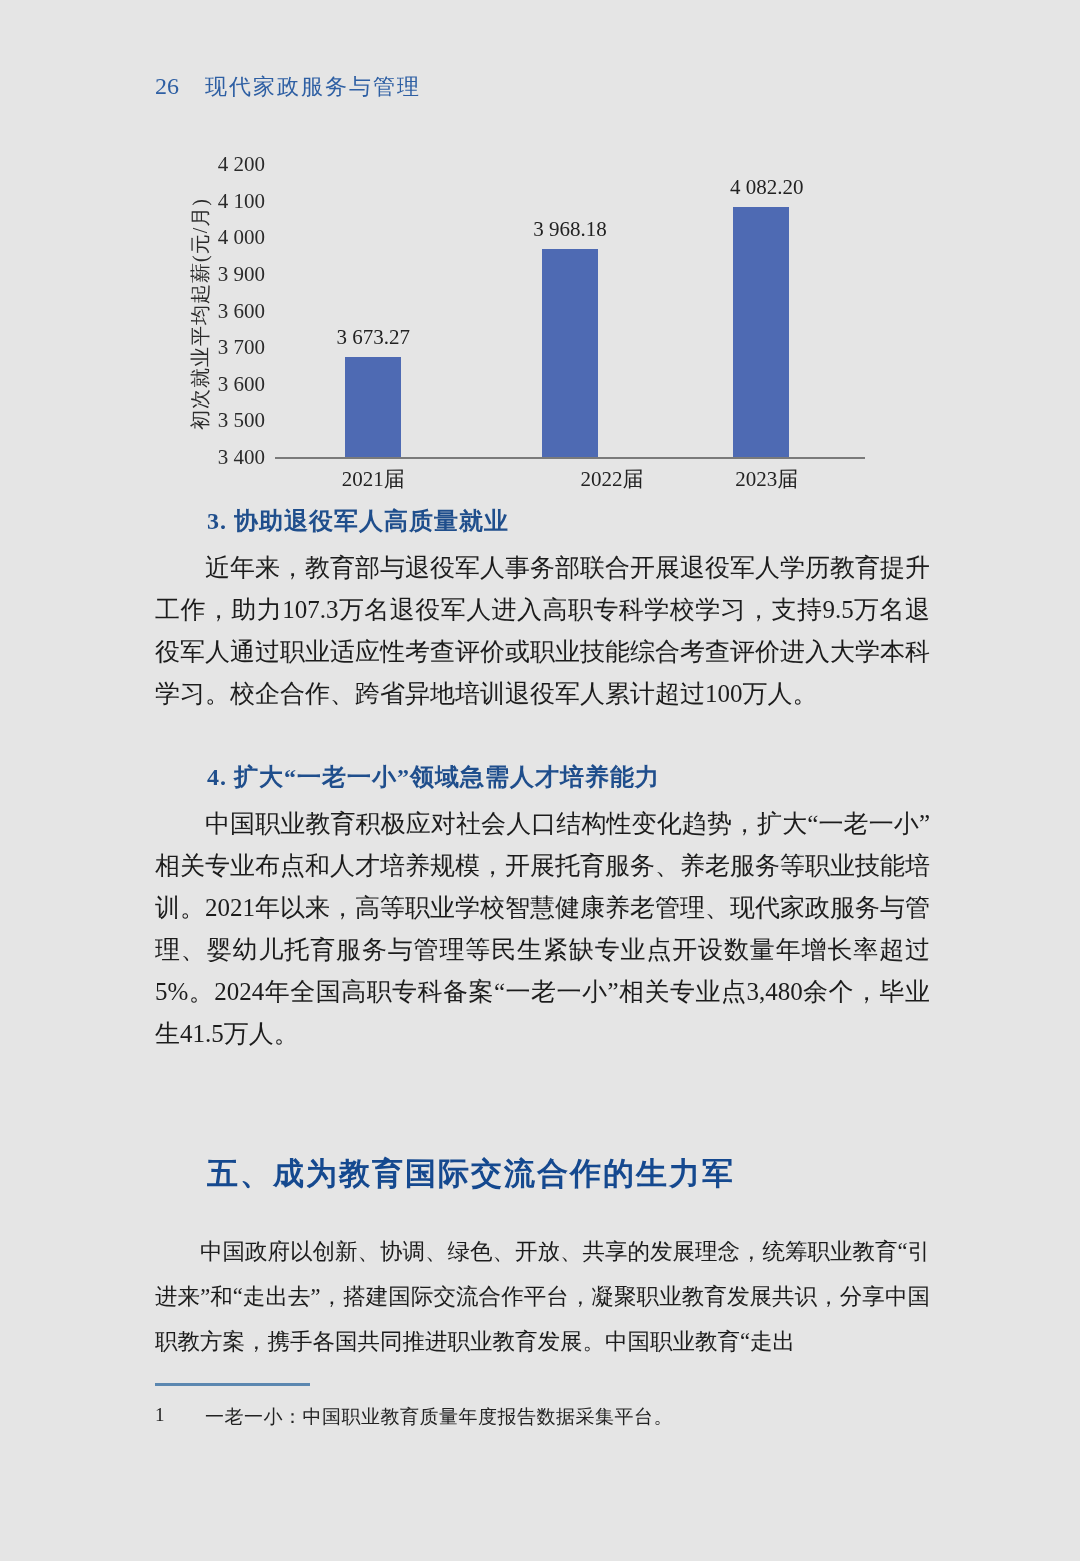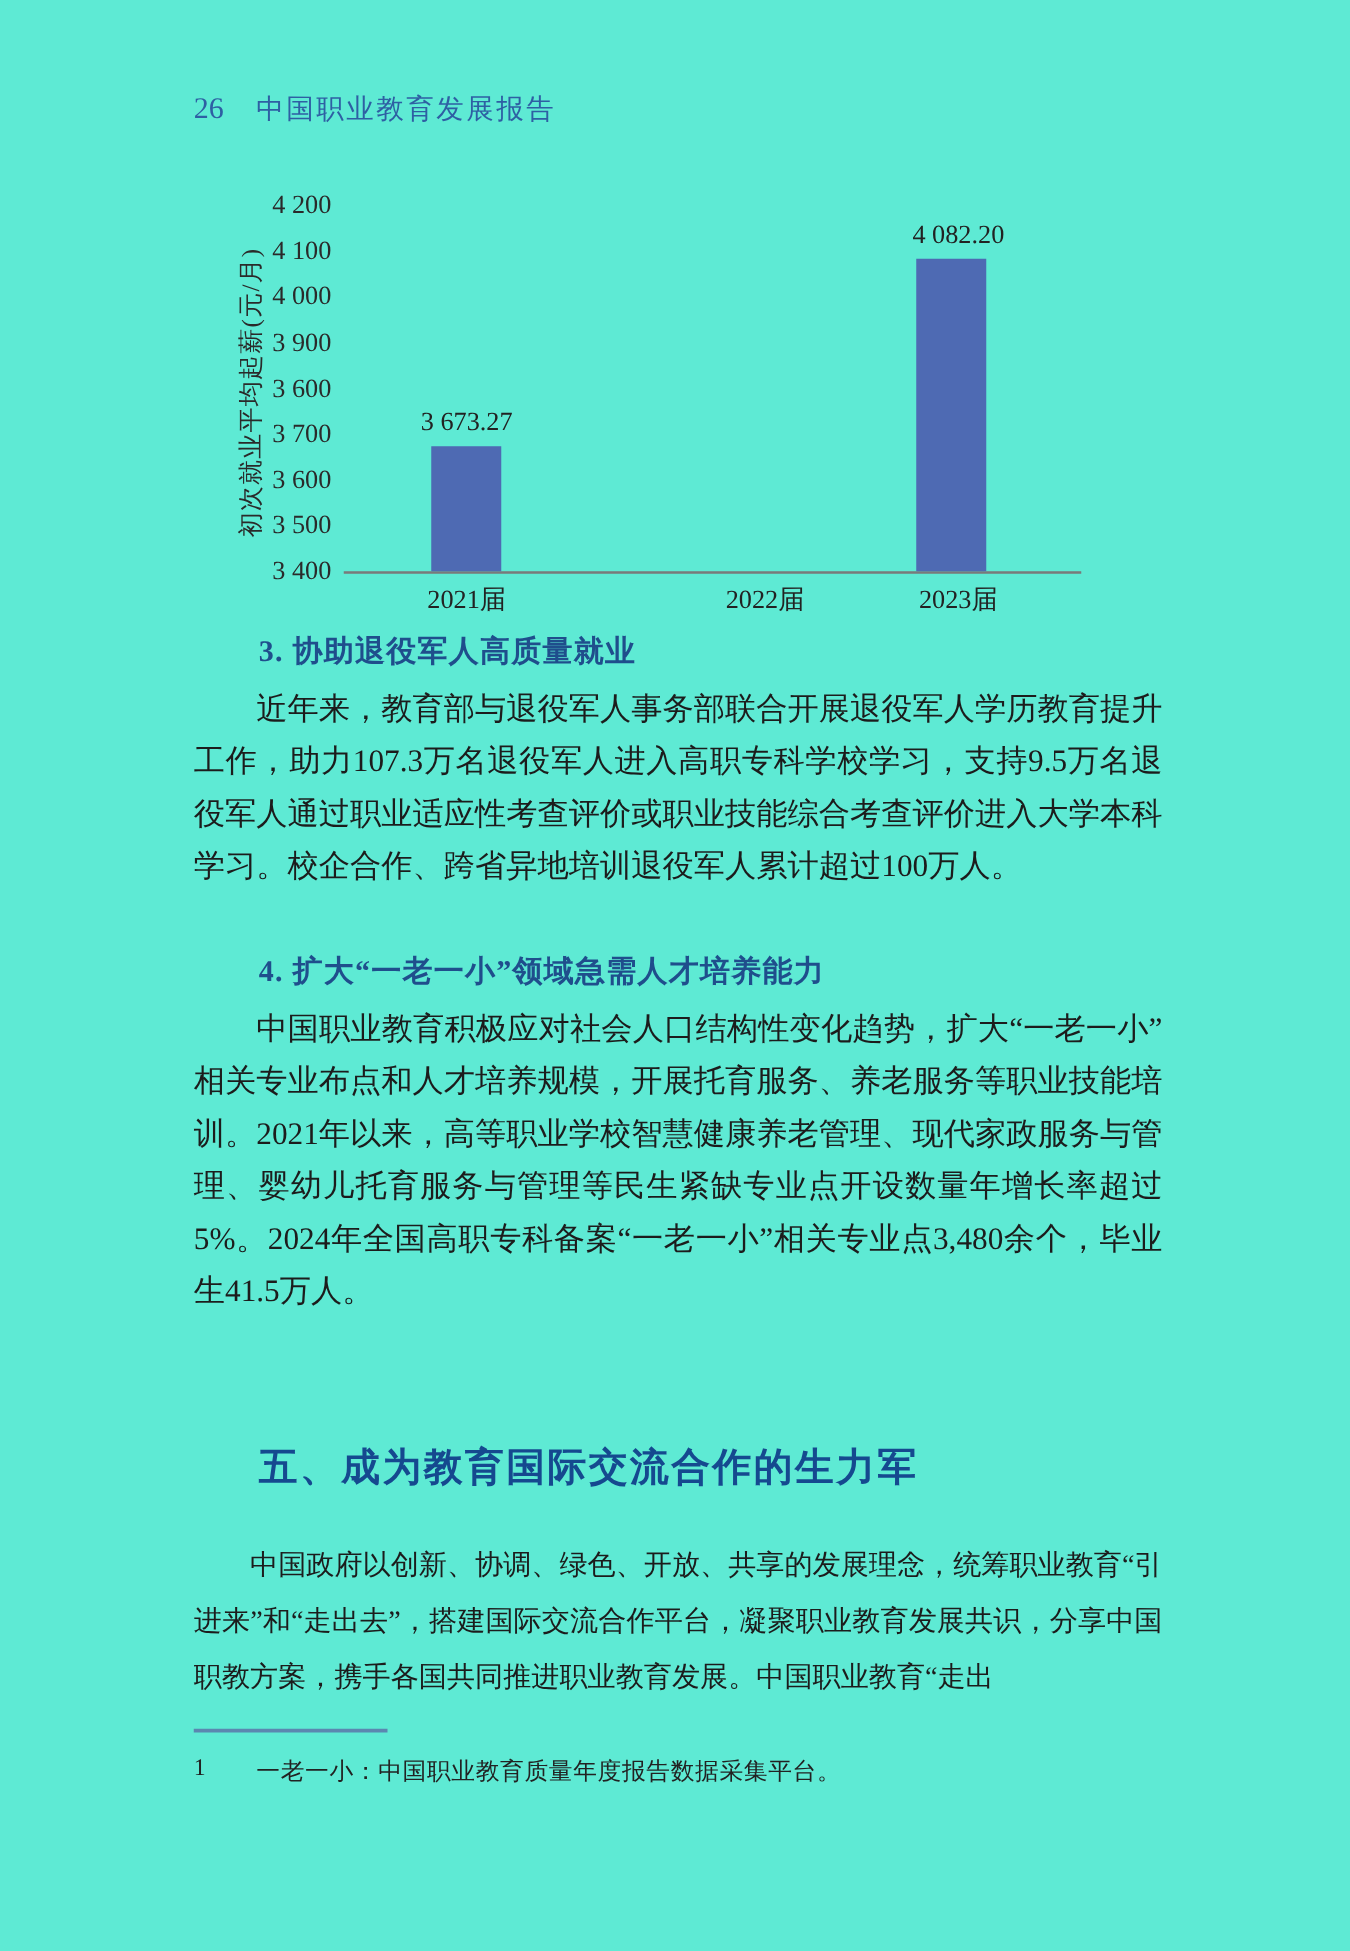--- a/index.html
+++ b/index.html
@@ -1,19 +1,19 @@
 <!DOCTYPE html>
 <html lang="zh"><head>
 <meta charset="utf-8">
 <style>
   html,body{margin:0;padding:0;background:#ffffff;}
   .page{
     position:relative;
     width:1080px;height:1561px;
-    background:#5eead4;
+    background:#e5e5e5;
     box-sizing:border-box;
     font-family:"Liberation Serif","DejaVu Serif",serif;
     color:#1c1c1c;
     overflow:hidden;
   }
   .content{
     position:absolute;left:155px;top:0;width:775px;
   }
   
   .page-header{
@@ -138,21 +138,21 @@
   .footnote-text{letter-spacing:0.5px;}
 </style>
 </head>
 <body>
 
 <div class="page">
   <div class="content">
 
     <div class="page-header">
       <span class="page-number">26</span>
-      <span class="page-header-title">中国职业教育发展报告</span>
+      <span class="page-header-title">现代家政服务与管理</span>
     </div>
 
     <figure style="margin:0">
       <div class="chart-row">
         <div class="y-axis-title">初次就业平均起薪(元/月)</div>
         <div class="y-ticks" id="yTicks">
             <div class="y-tick" style="top: 0px;">4 200</div>
             <div class="y-tick" style="top: 36.625px;">4 100</div>
             <div class="y-tick" style="top: 73.25px;">4 000</div>
             <div class="y-tick" style="top: 109.875px;">3 900</div>
@@ -161,20 +161,24 @@
             <div class="y-tick" style="top: 219.75px;">3 600</div>
             <div class="y-tick" style="top: 256.375px;">3 500</div>
             <div class="y-tick" style="top: 293px;">3 400</div>
           </div>
         <div class="plot" id="plot">
             <div class="bar-group" style="left: 16.6667%; height: 293px;">
               <div class="bar" style="height: 100px; background: rgb(78, 106, 179);"></div>
               <div class="bar-value-label" style="bottom: 107px;">3 673.27</div>
             </div>
             <div class="x-label" style="left: 16.6667%;">2021届</div>
+            <div class="bar-group" style="left: 50%; height: 293px;">
+              <div class="bar" style="height: 208px; background: rgb(78, 106, 179);"></div>
+              <div class="bar-value-label" style="bottom: 215px;">3 968.18</div>
+            </div>
             <div class="x-label" style="left: 50%; margin-left: 42px;">2022届</div>
             <div class="bar-group" style="left: 83.3333%; height: 293px; padding-left: 12px;">
               <div class="bar" style="height: 250px; background: rgb(78, 106, 179);"></div>
               <div class="bar-value-label" style="bottom: 257px;">4 082.20</div>
             </div>
             <div class="x-label" style="left: 83.3333%;">2023届</div>
           </div>
       </div>
     </figure>
 

